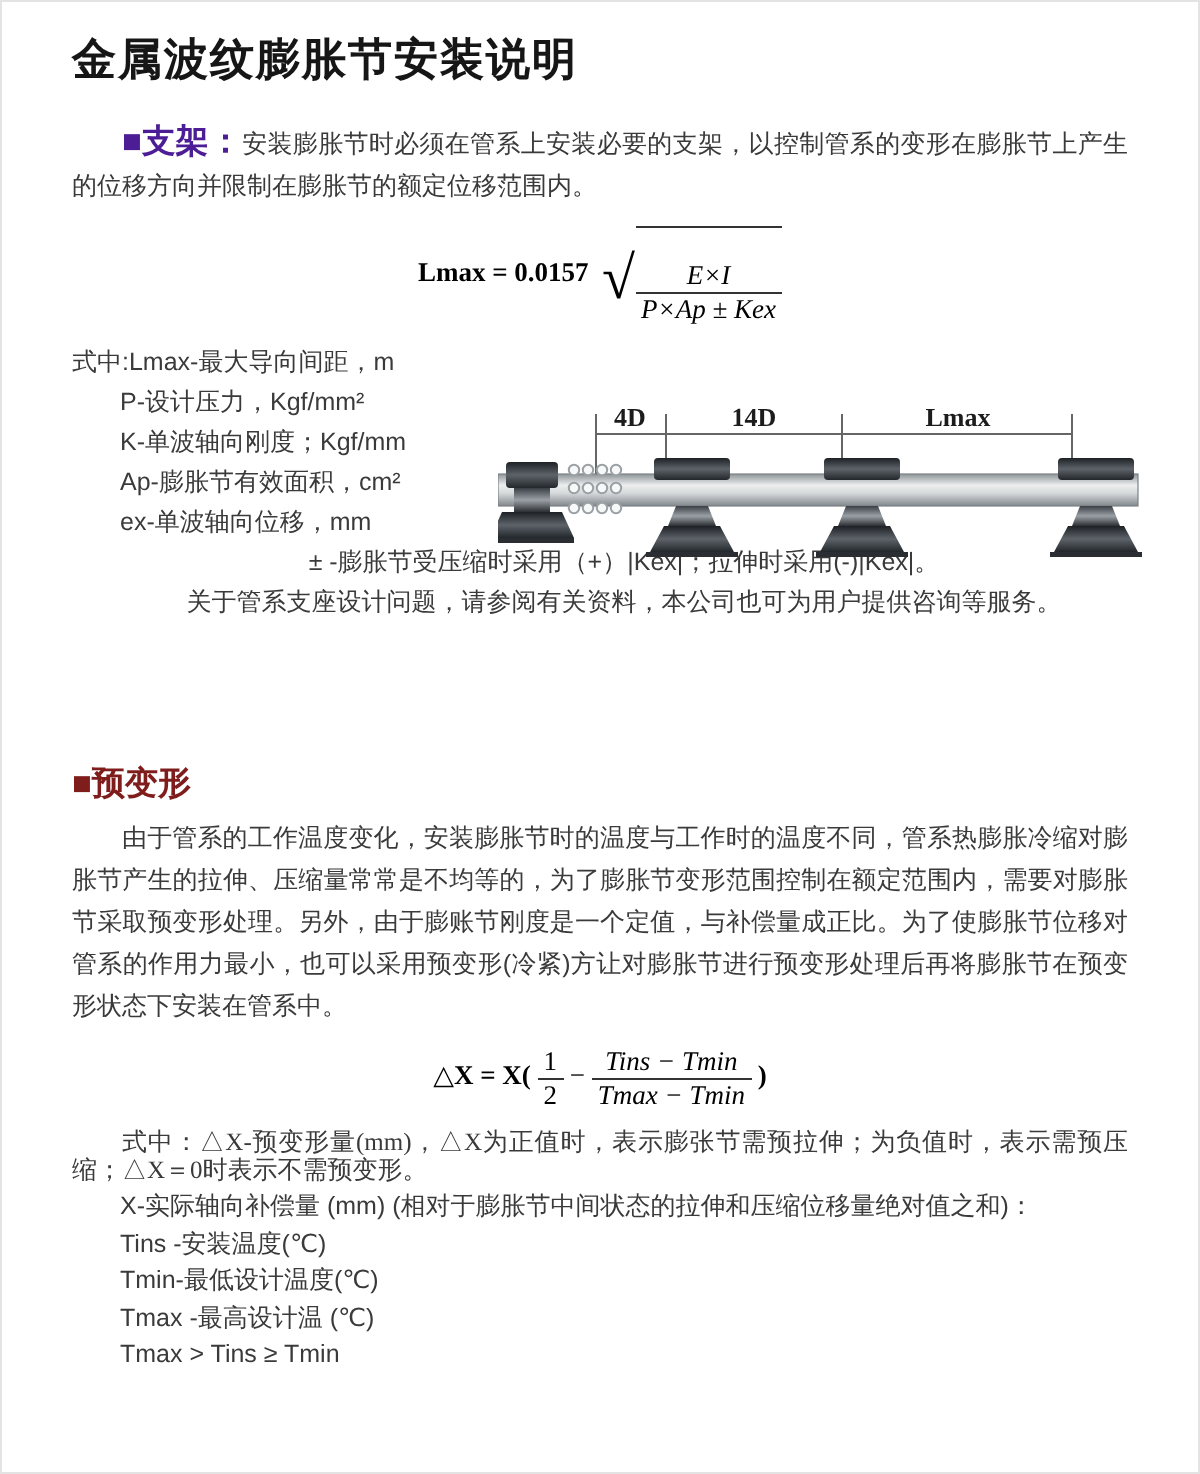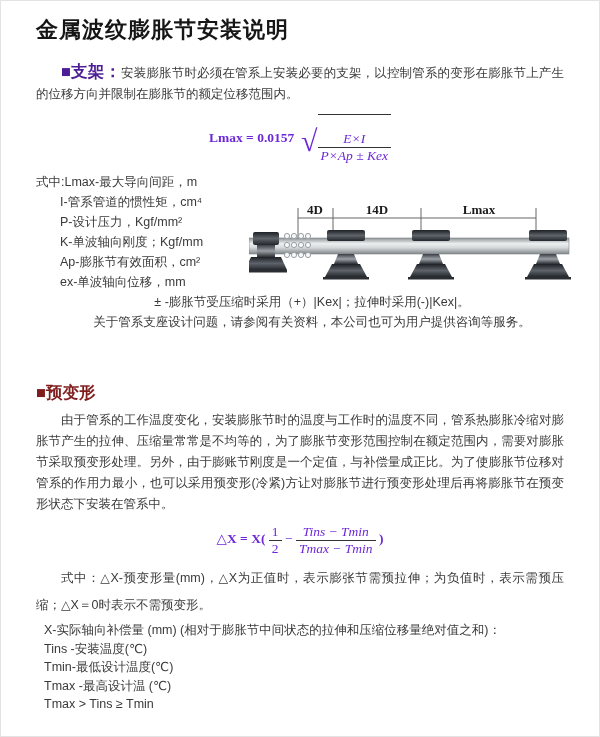--- a/index.html
+++ b/index.html
@@ -15,41 +15,41 @@
     margin:4px 0 16px 0;letter-spacing:1px;
   }
   p.body{font-size:12.5px;line-height:21px;margin:0;text-align:justify;text-indent:2em;}
   .sec-head{color:#4c1d95;font-weight:bold;font-size:16.5px;}
   .blue-heading{color:#7f1d1d;font-weight:bold;font-size:16.5px;margin:14px 0 6px 0;}
   .teal-heading{color:#16a0c2;font-weight:bold;font-size:16px;margin:10px 0 4px 0;}
   .teal-heading.indent{margin-left:22px;}
   
   .formula{
     text-align:center;font-family:"Liberation Serif","DejaVu Serif",serif;
-    font-size:13.5px;color:#6d28d9;margin:9px 0;
+    font-size:13.5px;color:#000000;margin:9px 0;
   }
   .formula .lhs{font-weight:bold;}
   .frac{display:inline-block;vertical-align:middle;text-align:center;line-height:1.15;}
   .frac .num{display:block;border-bottom:1px solid #333;padding:0 3px;}
   .frac .den{display:block;padding:0 3px;}
   .var{font-style:italic;}
   .sqrt{display:inline-flex;align-items:center;vertical-align:middle;}
   .radical{font-size:30px;line-height:.9;font-weight:normal;transform:translateY(2px);}
   .radicand{display:inline-block;border-top:1.5px solid #333;padding-top:16px;}
   
   .defs-wrap{position:relative;margin-top:6px;min-height:196px;}
   .def-line{font-size:12.5px;line-height:20px;white-space:nowrap;}
   .def-line.lead{margin-left:0;}
   .def-line.ind{margin-left:24px;}
   .def-line.caption{white-space:normal;text-align:center;}
   .diagram{position:absolute;left:213px;top:28px;width:345px;height:96px;}
   
-  .tight-line{font-size:12.5px;line-height:18.5px;margin-left:8px;white-space:nowrap;}
+  .tight-line{font-size:12.5px;line-height:18.5px;margin-left:24px;white-space:nowrap;}
   .tight-line.wide{white-space:normal;}
-  .exp-para{font-size:12.5px;line-height:27px;margin:4px 0 2px 0;text-align:justify;text-indent:2em;}
+  .exp-para{font-size:12.5px;line-height:14px;margin:4px 0 2px 0;text-align:justify;text-indent:2em;font-family:Liberation Serif, serif;}
 </style>
 </head>
 <body>
 
 <div class="page">
 
   <h1 class="title">金属波纹膨胀节安装说明</h1>
 
   <p class="body"><span class="sec-head">■支架：</span><span>安装膨胀节时必须在管系上安装必要的支架，以控制管系的变形在膨胀节上产生的位移方向并限制在膨胀节的额定位移范围内。</span></p>
 
@@ -57,21 +57,20 @@
   <div class="formula">
     <span class="lhs">Lmax = 0.0157</span>&nbsp;
     <span class="sqrt">
         <span class="radical">√</span>
         <span class="radicand"><span class="frac var"><span class="num">E×I</span><span class="den">P×Ap ± Kex</span></span></span>
       </span>
   </div>
 
   <div class="defs-wrap">
     <div class="def-line lead">式中:Lmax-最大导向间距，m</div>
-    <div class="def-line ind">I-管系管道的惯性矩，cm⁴</div>
     <div class="def-line ind">P-设计压力，Kgf/mm²</div>
     <div class="def-line ind">K-单波轴向刚度；Kgf/mm</div>
     <div class="def-line ind">Ap-膨胀节有效面积，cm²</div>
     <div class="def-line ind">ex-单波轴向位移，mm</div>
     <div class="def-line ind caption">± -膨胀节受压缩时采用（+）|Kex|；拉伸时采用(-)|Kex|。</div>
     <div class="def-line ind caption">关于管系支座设计问题，请参阅有关资料，本公司也可为用户提供咨询等服务。</div>
 
     <svg class="diagram" viewBox="0 0 345 96" xmlns="http://www.w3.org/2000/svg">
       <defs>
         <linearGradient id="pg" x1="0" y1="0" x2="0" y2="1">

